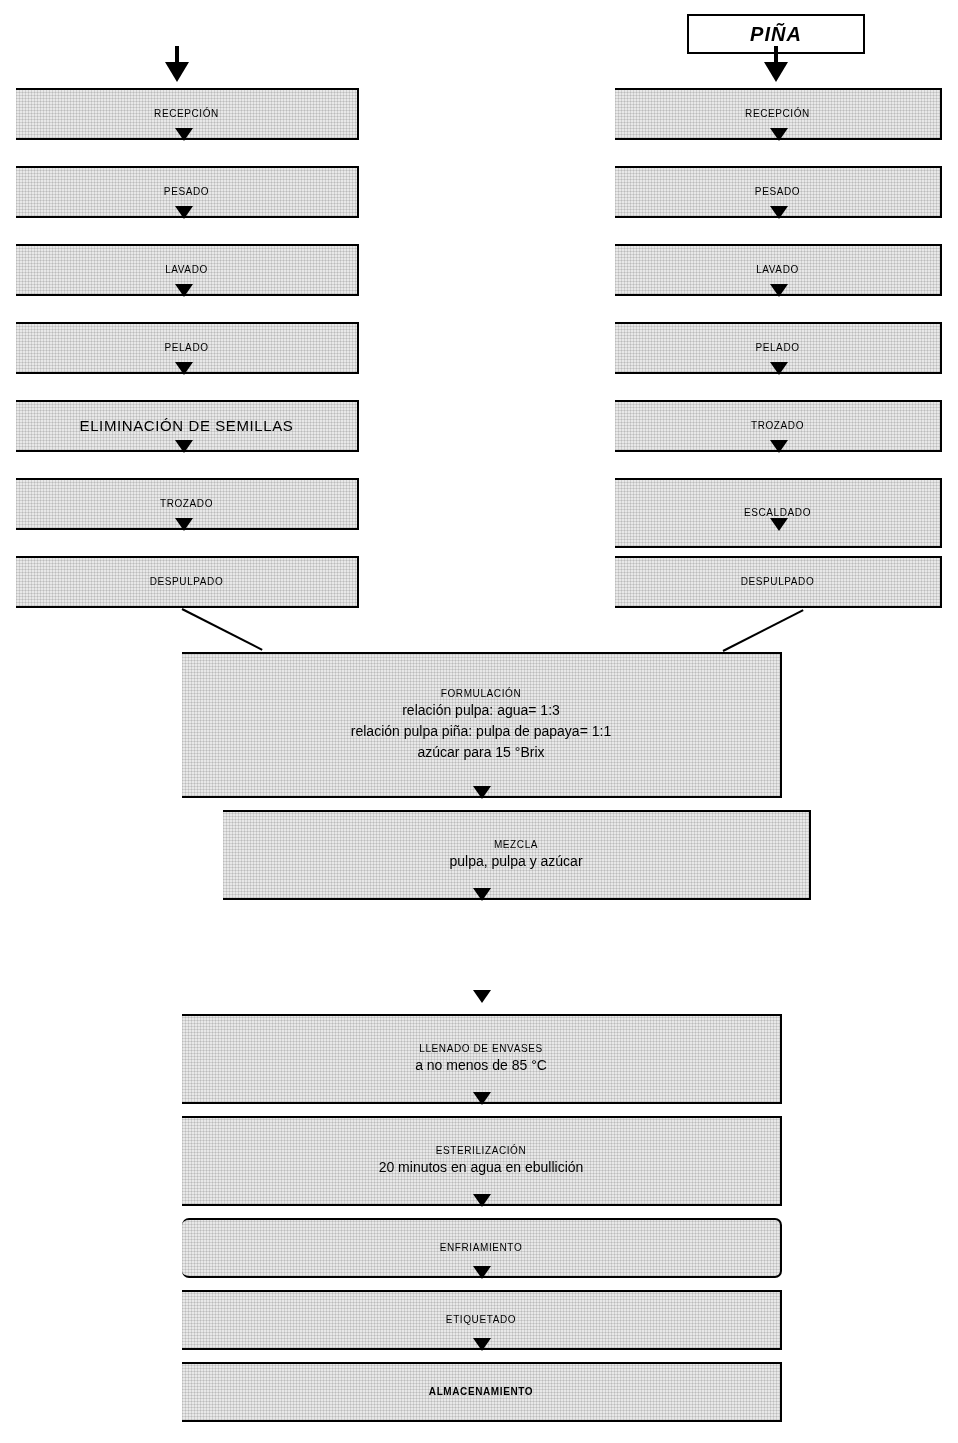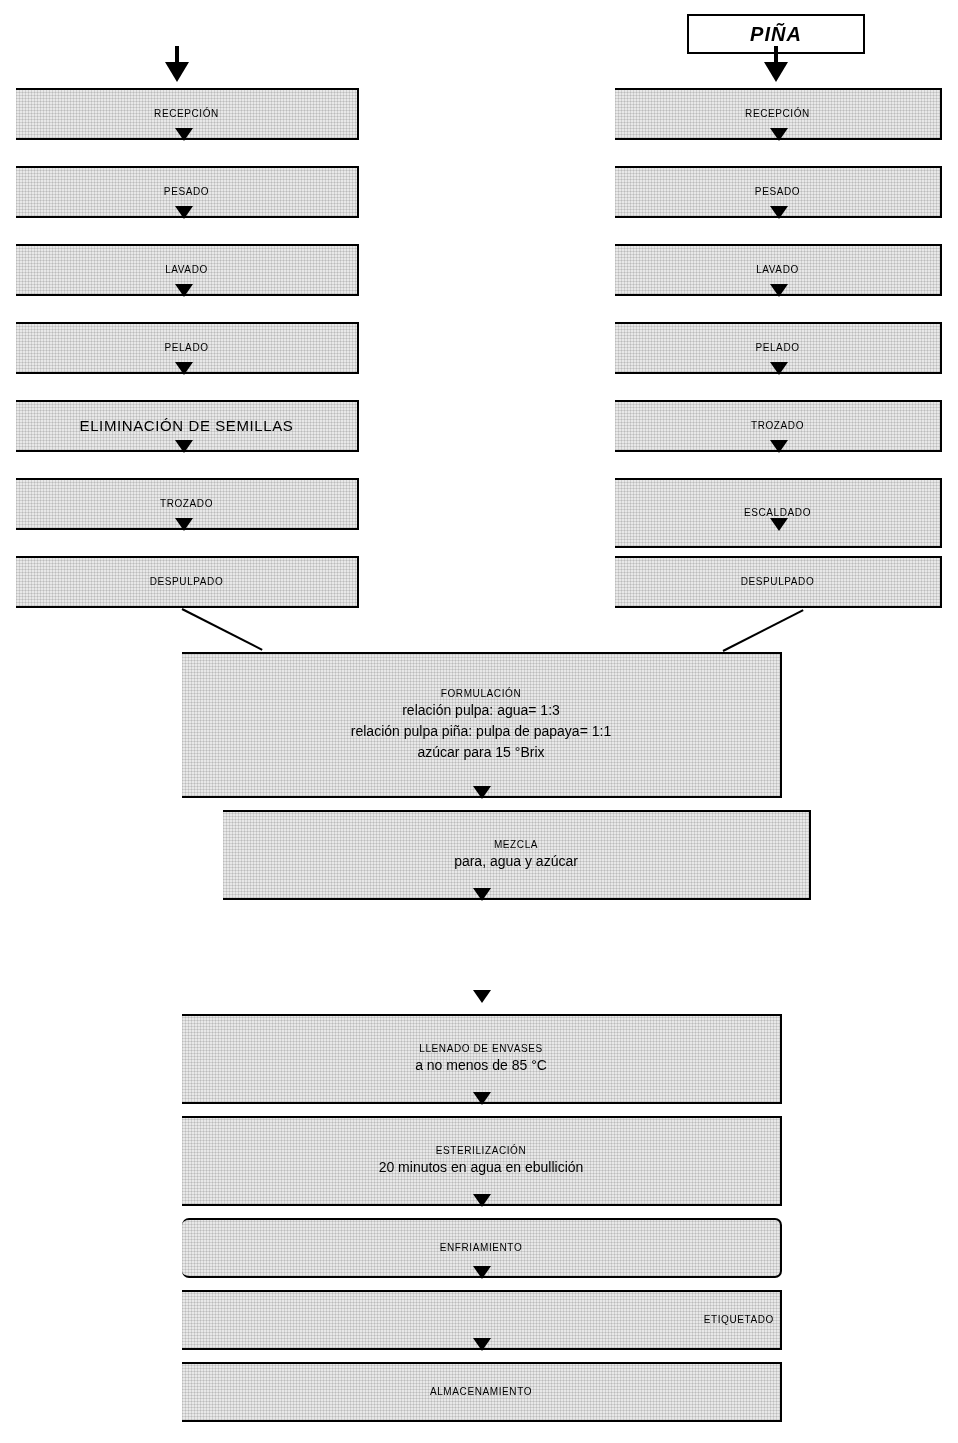--- a/index.html
+++ b/index.html
@@ -184,21 +184,21 @@
   <div class="step" style="left:182px; top:652px; width:600px; height:146px;">
     <div class="main">FORMULACIÓN</div>
     <div class="sub">relación pulpa: agua= 1:3</div>
     <div class="sub">relación pulpa piña: pulpa de papaya= 1:1</div>
     <div class="sub">azúcar para 15 °Brix</div>
   </div>
   <div class="arrow-down" style="left:473px; top:786px;"></div>
 
   <div class="step" style="left:182px; top:810px; width:588px; height:90px;margin-left:41px;">
     <div class="main">MEZCLA</div>
-    <div class="sub">para, agua y azúcar</div>
+    <div class="sub">pulpa, pulpa y azúcar</div>
   </div>
   <div class="arrow-down" style="left:473px; top:888px;"></div>
 
   <div class="arrow-down" style="left:473px; top:990px;"></div>
 
   <div class="step" style="left:182px; top:1014px; width:600px; height:90px;">
     <div class="main">LLENADO DE ENVASES</div>
     <div class="sub">a no menos de 85 °C</div>
   </div>
   <div class="arrow-down" style="left:473px; top:1092px;"></div>
@@ -207,22 +207,22 @@
     <div class="main">ESTERILIZACIÓN</div>
     <div class="sub">20 minutos en agua en ebullición</div>
   </div>
   <div class="arrow-down" style="left:473px; top:1194px;"></div>
 
   <div class="step" style="left:182px; top:1218px; width:600px; height:60px;border-radius:7px;">
     <div class="main">ENFRIAMIENTO</div>
   </div>
   <div class="arrow-down" style="left:473px; top:1266px;"></div>
 
-  <div class="step" style="left:182px; top:1290px; width:600px; height:60px;align-items:flex-end;">
+  <div class="step" style="left:182px; top:1290px; width:600px; height:60px;">
     <div class="main">ETIQUETADO</div>
   </div>
   <div class="arrow-down" style="left:473px; top:1338px;"></div>
 
-  <div class="step" style="left:182px; top:1362px; width:600px; height:60px;">
+  <div class="step" style="left:182px; top:1362px; width:600px; height:60px;font-weight:bold;">
     <div class="main">ALMACENAMIENTO</div>
   </div>
 
 </div>
 
 </body></html>

